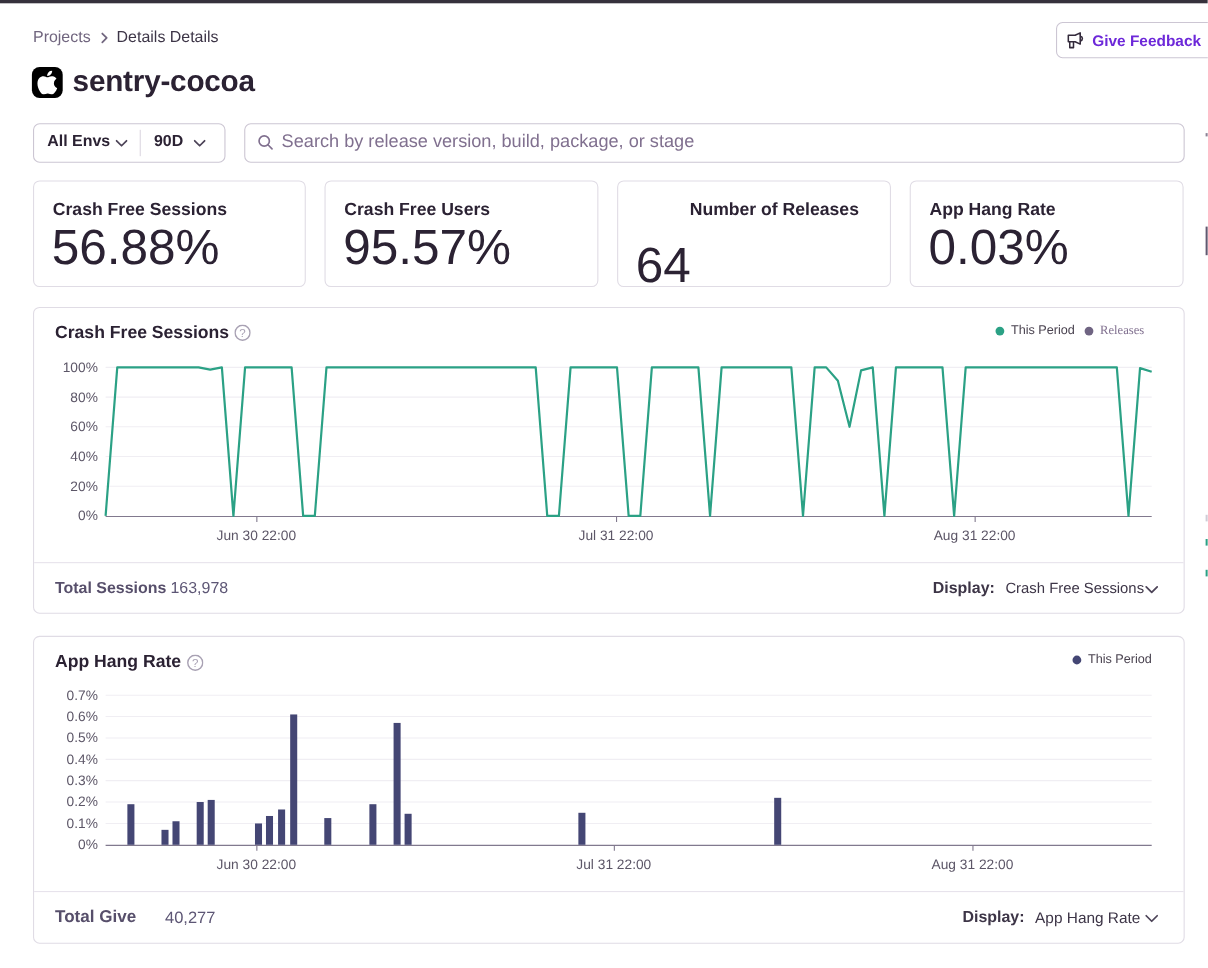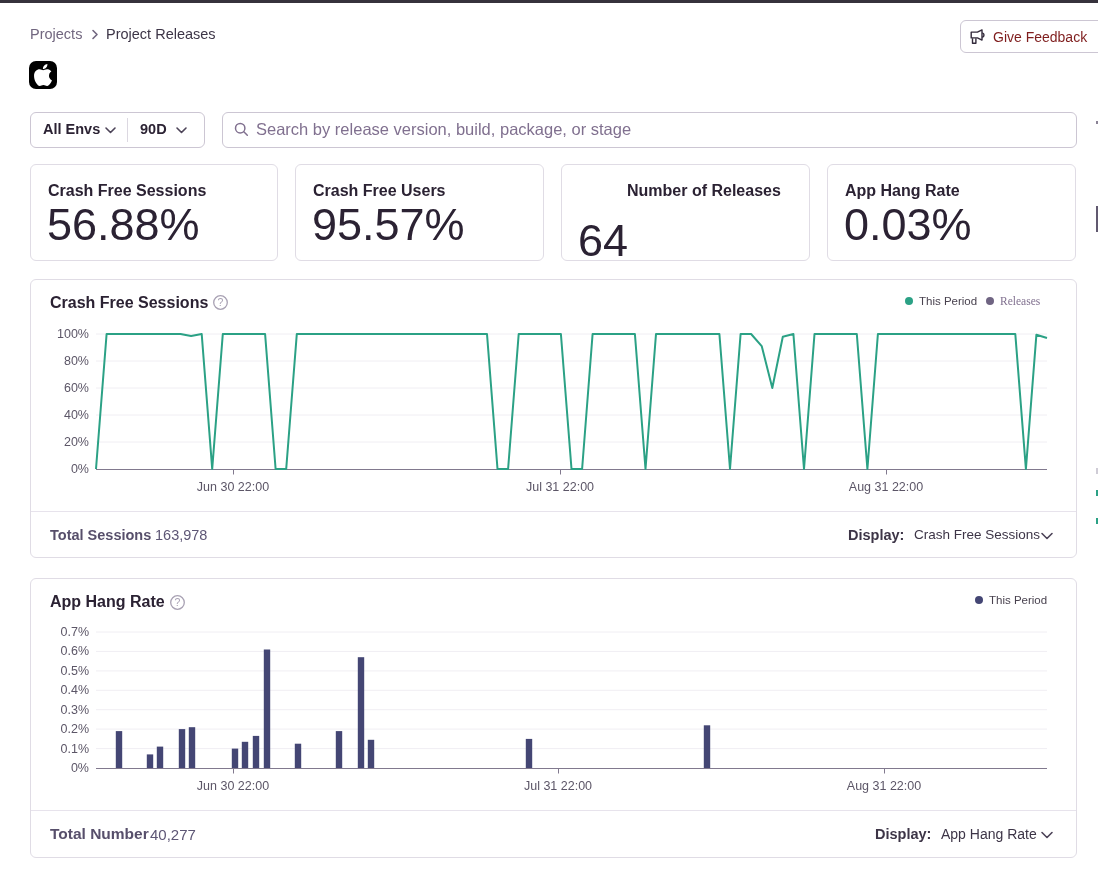--- a/index.html
+++ b/index.html
@@ -12,36 +12,37 @@
 </head>
 <body>
 <div id="page">
 
 <div class="abs" style="left:0;top:0;width:1098px;height:3px;background:#36323c;"></div>
 
 <div class="abs" style="left:30px;top:26px;font-size:14.5px;color:#71667f;">Projects</div>
 <svg class="abs" style="left:90px;top:29px" width="10" height="11" viewBox="0 0 10 11">
       <path d="M3 1.5 L7 5.5 L3 9.5" fill="none" stroke="#71667f" stroke-width="1.6" stroke-linecap="round" stroke-linejoin="round"></path>
     </svg>
-<div class="abs" style="left:106px;top:26px;font-size:14.5px;color:#3d3547;">Project Releases</div>
+<div class="abs" style="left:106px;top:26px;font-size:14.5px;color:#3d3547;">Details Details</div>
 
 <div class="abs" style="left:960px;top:20px;width:160px;height:33px;border:1px solid #ccc6d3;border-radius:6px;background:#fff;"></div>
 <svg class="abs" style="left:969px;top:28px" width="17" height="17" viewBox="0 0 17 17">
       <g fill="none" stroke="#332a3b" stroke-width="1.4" stroke-linejoin="round">
         <path d="M2.2 4.1 H8.4 L13 1.9 V12.1 L8.4 9.9 H2.2 Z"></path>
         <path d="M3.5 10.2 V15.3 H6.9 V10.2"></path>
         <path d="M13.2 4.9 C15.6 5.4 15.6 8.7 13.2 9.2"></path>
       </g>
     </svg>
-<div class="abs" style="left:993px;top:29px;font-size:14px;font-weight:normal;color:#7f1d1d;">Give Feedback</div>
+<div class="abs" style="left:993px;top:29px;font-size:14px;font-weight:bold;color:#6d28d9;">Give Feedback</div>
 
 <div class="abs" style="left:29px;top:61px;width:28px;height:28px;background:#000;border-radius:7px;"></div>
 <svg class="abs" style="left:33px;top:64px" width="20" height="22" viewBox="0 0 814 1000">
       <path fill="#fff" d="M788.1 340.9c-5.8 4.5-108.2 62.2-108.2 190.5 0 148.4 130.3 200.9 134.2 202.2-.6 3.2-20.7 71.9-68.7 141.9-42.8 61.6-87.5 123.1-155.5 123.1s-85.5-39.5-164-39.5c-76.5 0-103.7 40.8-165.9 40.8s-105.6-57-155.5-127C46.7 790.7 0 663 0 541.8c0-194.4 126.4-297.5 250.8-297.5 66.1 0 121.2 43.4 162.7 43.4 39.5 0 101.1-46 176.3-46 28.5 0 130.9 2.6 198.3 99.2zm-234-181.5c31.1-36.9 53.1-88.1 53.1-139.3 0-7.1-.6-14.3-1.9-20.1-50.6 1.9-110.8 33.7-147.1 75.8-28.5 32.4-55.1 83.6-55.1 135.5 0 7.8 1.3 15.6 1.9 18.1 3.2.6 8.4 1.3 13.6 1.3 45.4 0 102.5-30.4 135.5-71.3z"></path>
     </svg>
+<div class="abs" style="left:66px;top:59px;font-size:27px;font-weight:bold;color:#2b2233;letter-spacing:-0.2px;">sentry-cocoa</div>
 
 <div class="abs" style="left:30px;top:112px;width:175px;height:36px;border:1px solid #ccc6d3;border-radius:6px;background:#fff;"></div>
 <div class="abs" style="left:43px;top:121px;font-size:14.5px;font-weight:bold;color:#2b2233;">All Envs</div>
 <svg class="abs" style="left:104px;top:126px" width="13" height="9" viewBox="0 0 13 9">
       <path d="M2 2 L6.5 6.5 L11 2" fill="none" stroke="#4d4458" stroke-width="1.6" stroke-linecap="round" stroke-linejoin="round"></path>
     </svg>
 <div class="abs" style="left:127px;top:118px;width:1px;height:24px;background:#dcd8e1;"></div>
 <div class="abs" style="left:140px;top:121px;font-size:14.5px;font-weight:bold;color:#2b2233;">90D</div>
 <svg class="abs" style="left:175px;top:126px" width="13" height="9" viewBox="0 0 13 9">
       <path d="M2 2 L6.5 6.5 L11 2" fill="none" stroke="#4d4458" stroke-width="1.6" stroke-linecap="round" stroke-linejoin="round"></path>
@@ -173,21 +174,21 @@
     <rect x="294.8" y="743.7" width="6.4" height="24.3"></rect>
     <rect x="335.8" y="731.1" width="6.4" height="36.9"></rect>
     <rect x="357.8" y="657.2" width="6.4" height="110.8"></rect>
     <rect x="367.8" y="739.8" width="6.4" height="28.2"></rect>
     <rect x="525.8" y="738.9" width="6.4" height="29.1"></rect>
     <rect x="703.8" y="725.3" width="6.4" height="42.7"></rect>
   </g>
 </svg>
 
 <div class="abs" style="left:31px;top:810px;width:1045px;height:1px;background:#e7e3ec;"></div>
-<div class="abs" style="left:50px;top:825px;font-size:15.5px;font-weight:bold;color:#574f6b;">Total Number</div>
+<div class="abs" style="left:50px;top:825px;font-size:15.5px;font-weight:bold;color:#574f6b;">Total Give</div>
 <div class="abs" style="left:150px;top:826px;font-size:15px;color:#5d5675;">40,277</div>
 <div class="abs" style="left:875px;top:826px;font-size:14.5px;font-weight:bold;color:#3d3547;">Display:</div>
 <div class="abs" style="left:941px;top:826px;font-size:14px;color:#3d3547;">App Hang Rate</div>
 <svg class="abs" style="left:1040px;top:830px" width="14" height="10" viewBox="0 0 14 10">
       <path d="M2 2.5 L7 7.5 L12 2.5" fill="none" stroke="#4d4458" stroke-width="1.6" stroke-linecap="round" stroke-linejoin="round"></path>
     </svg>
 
 <div class="abs" style="left:1096px;top:206px;width:2px;height:26px;background:#615970;"></div>
 <div class="abs" style="left:1096px;top:121px;width:2px;height:3px;background:#8a8295;"></div>
 <div class="abs" style="left:1096px;top:468px;width:2px;height:6px;background:#cfccd6;"></div>

